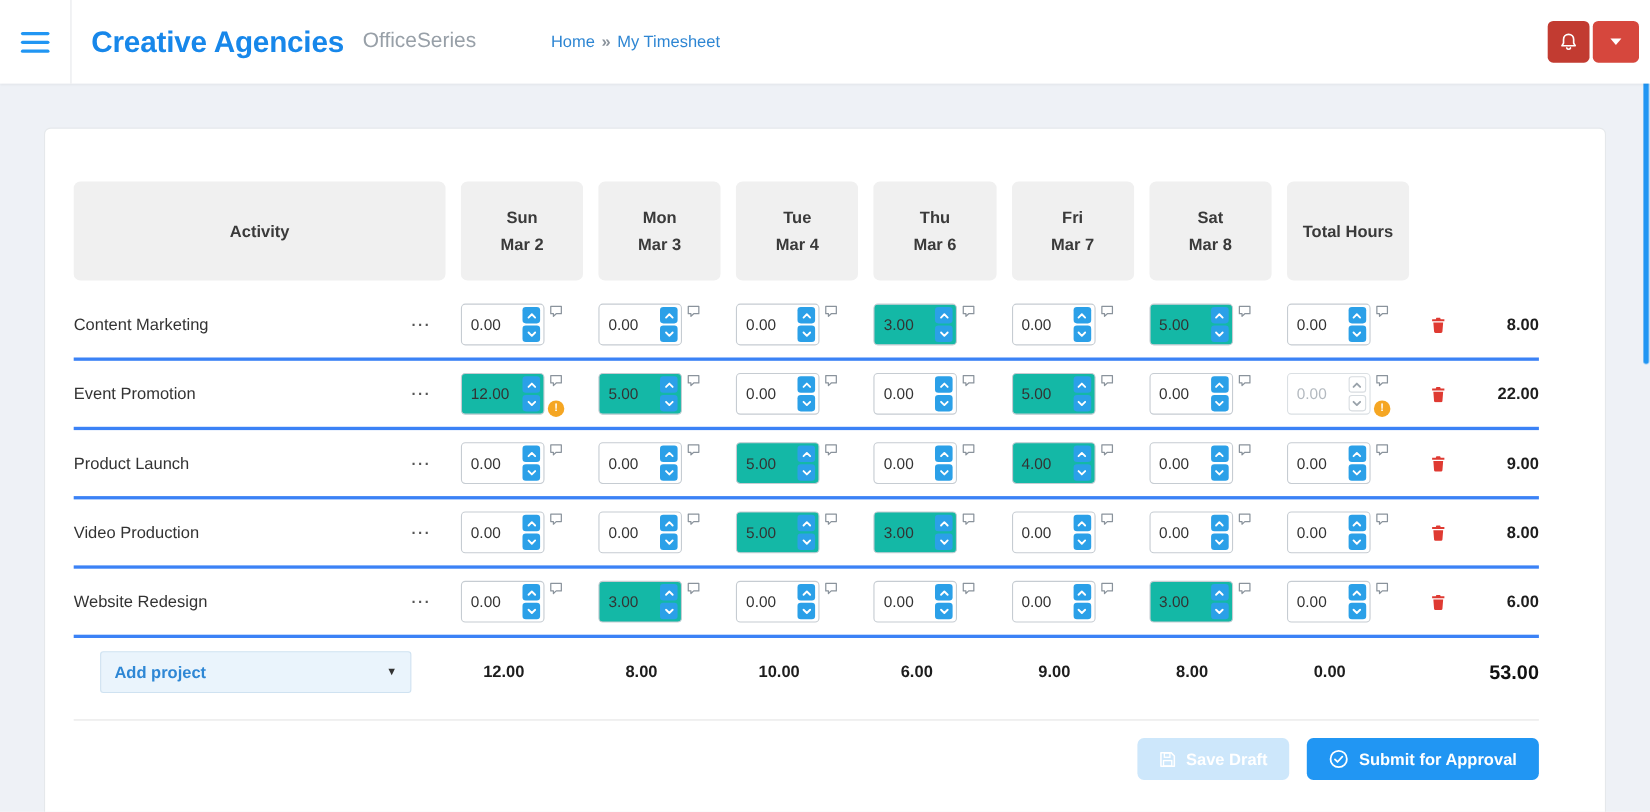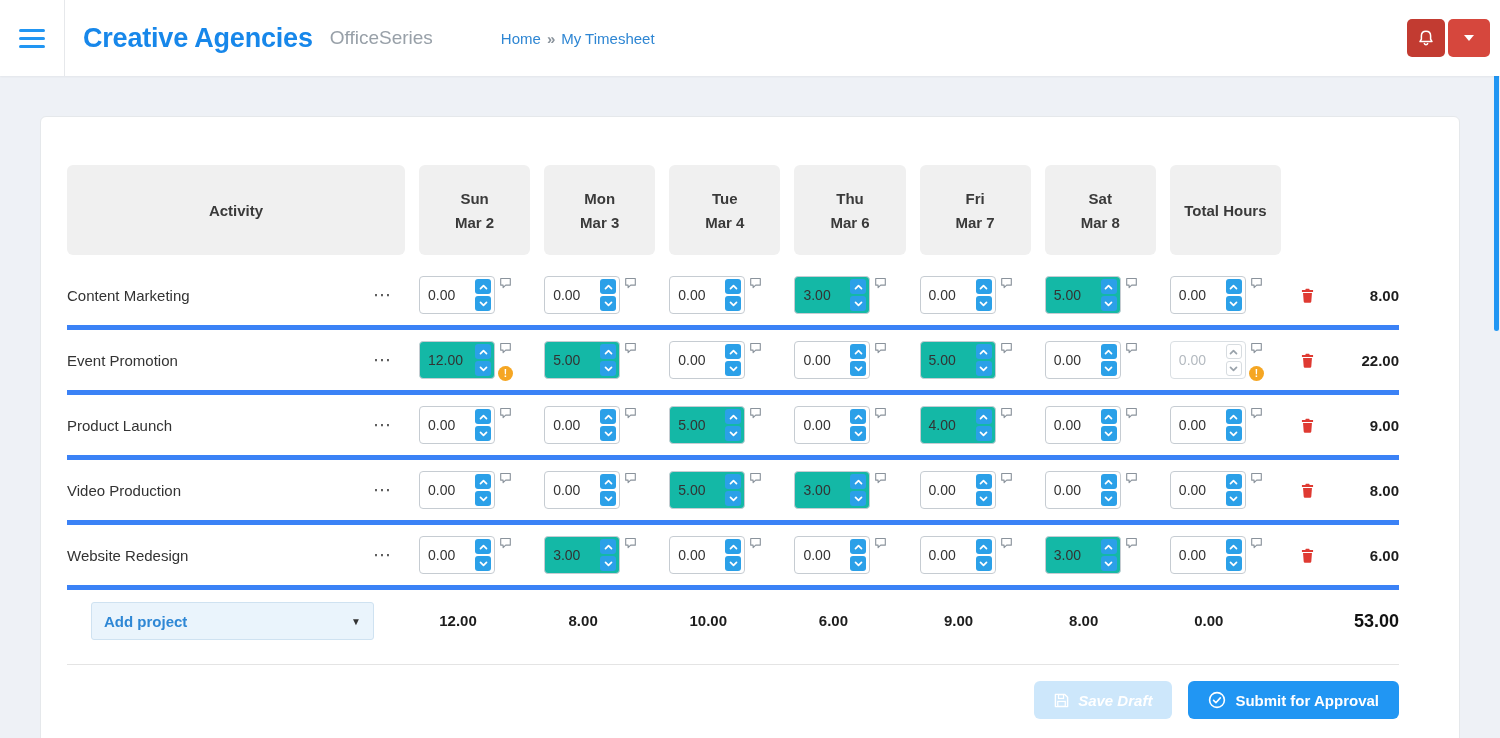--- a/index.html
+++ b/index.html
@@ -35,21 +35,21 @@
   }
   .grid{display:grid;grid-template-columns:338px repeat(7,1fr) 104px;column-gap:14px;}
   
   .thead{margin-bottom:10px;}
   .hcell{
     background:#f0f0f0;border-radius:6px;height:90px;
     display:flex;flex-direction:column;align-items:center;justify-content:center;
     font-weight:bold;font-size:15px;color:#3a3a3a;gap:7px;text-align:center;
   }
   
-  .trow{height:60px;border-bottom:5px solid #3b82f6;align-items:center;}
+  .trow{height:60px;border-bottom:3px solid #3b82f6;align-items:center;}
   .acell{display:flex;justify-content:space-between;align-items:center;padding-right:12px;}
   .aname{font-size:15px;color:#333;}
   .dots{color:#555;font-size:18px;letter-spacing:2px;cursor:pointer;line-height:1;}
   .dcell{position:relative;display:flex;align-items:flex-start;gap:4px;height:38px;}
   .box{display:flex;width:76px;height:38px;border:1px solid #c6ccd2;border-radius:4px;background:#fff;box-sizing:border-box;}
   .box .val{flex:1;display:flex;align-items:center;padding-left:8px;font-size:14px;color:#333;}
   .spin{display:flex;flex-direction:column;justify-content:center;gap:2px;padding-right:3px;}
   .sbtn{width:16px;height:15px;background:#2ba0e8;border-radius:3px;display:flex;align-items:center;justify-content:center;color:#fff;cursor:pointer;box-sizing:border-box;}
   .box.hl{background:#14b8a6;justify-content:center;}
   .box.dis{border-color:#dadfe3;}
@@ -76,21 +76,21 @@
   .dtotal{display:inline-block;width:78px;text-align:center;font-weight:bold;font-size:15px;color:#1d1d1d;}
   .gtotal{text-align:right;font-weight:bold;font-size:18px;color:#111;}
   .hr{border-top:1px solid #e4e4e4;margin-top:12px;}
   
   .actions{display:flex;justify-content:flex-end;gap:16px;margin-top:16px;}
   .btn{
     height:38px;border:none;border-radius:6px;display:inline-flex;align-items:center;gap:9px;
     font-weight:bold;font-size:15px;padding:0 20px;cursor:pointer;
     font-family:"Liberation Sans","DejaVu Sans",sans-serif;
   }
-  .save{background:#cde7fb;color:#fff;font-style:italic;}
+  .save{background:#cde7fb;color:#fff;}
   .submit{background:#2196f3;color:#fff;}
   
   .vscroll{position:fixed;right:1px;top:63px;width:5px;height:268px;background:#2196f3;border-radius:3px;}
 </style>
 </head>
 <body>
 
 <header class="topbar">
   <button class="hamburger">
     <span class="hbar"></span>

